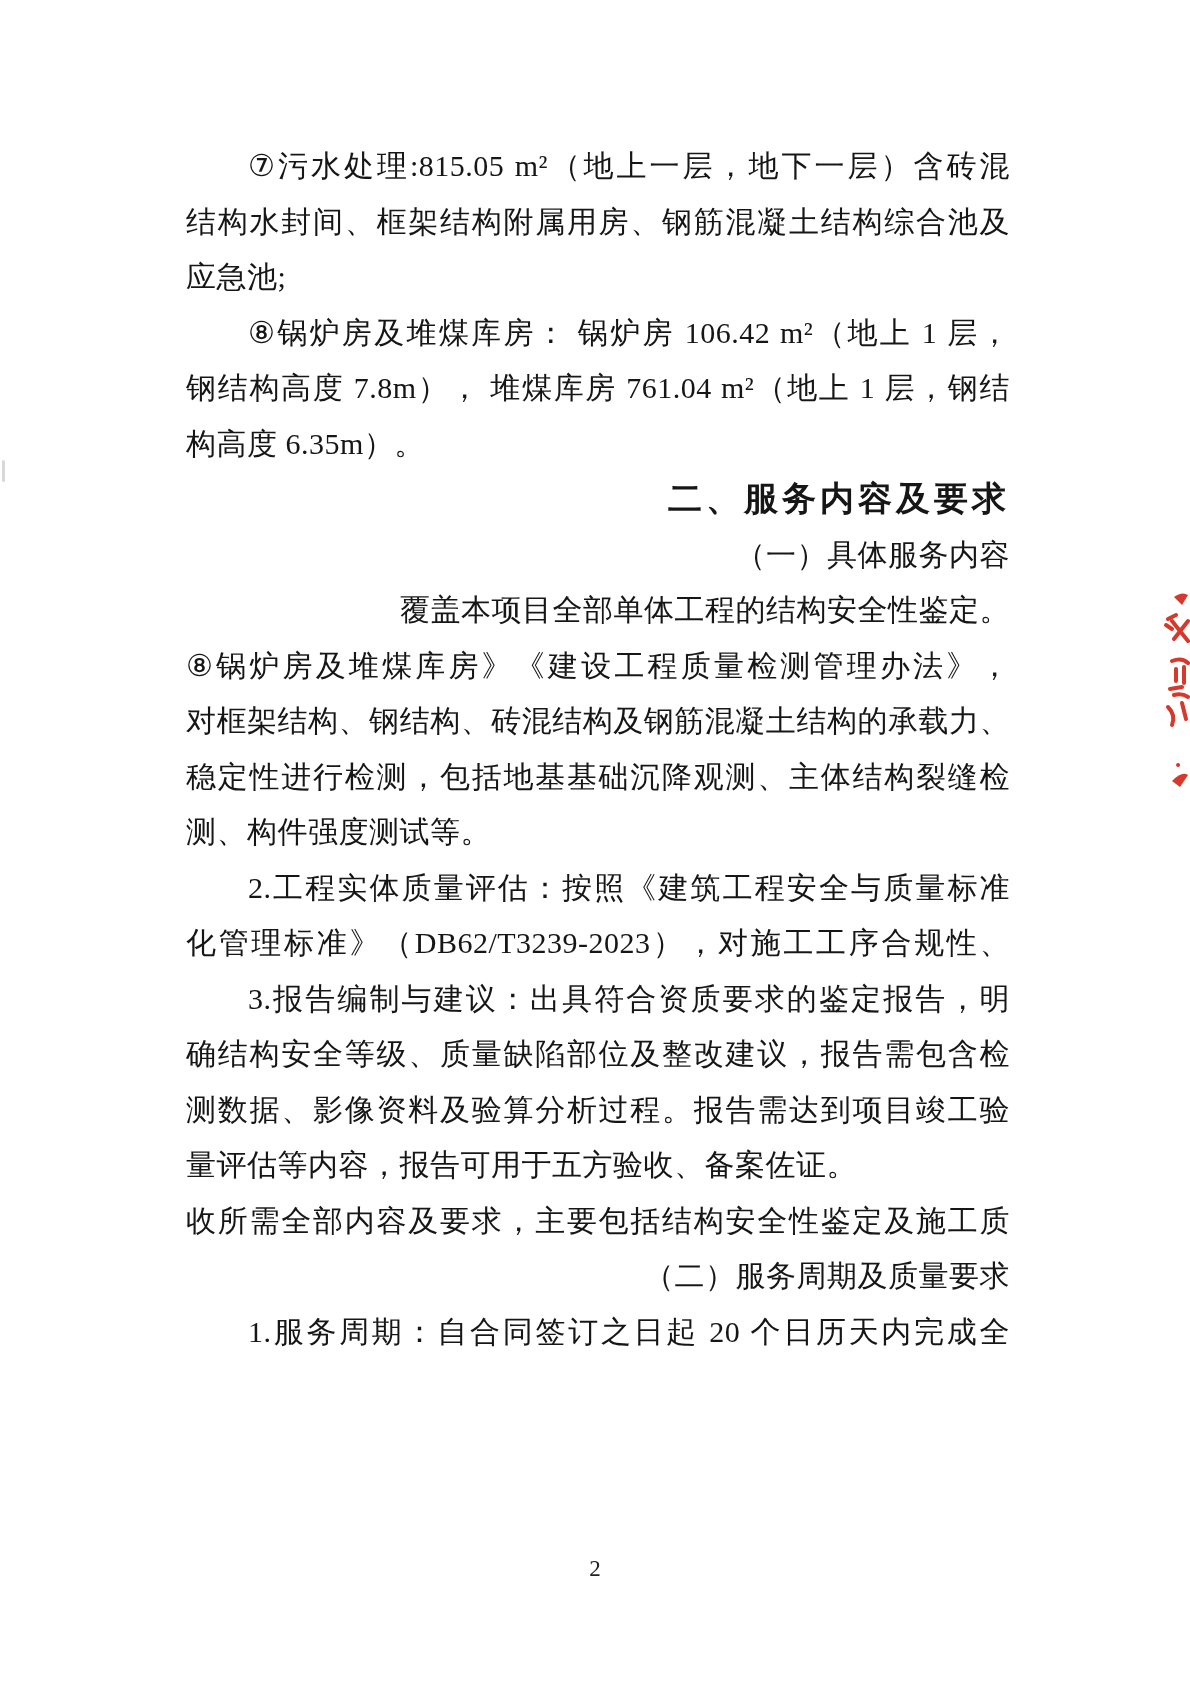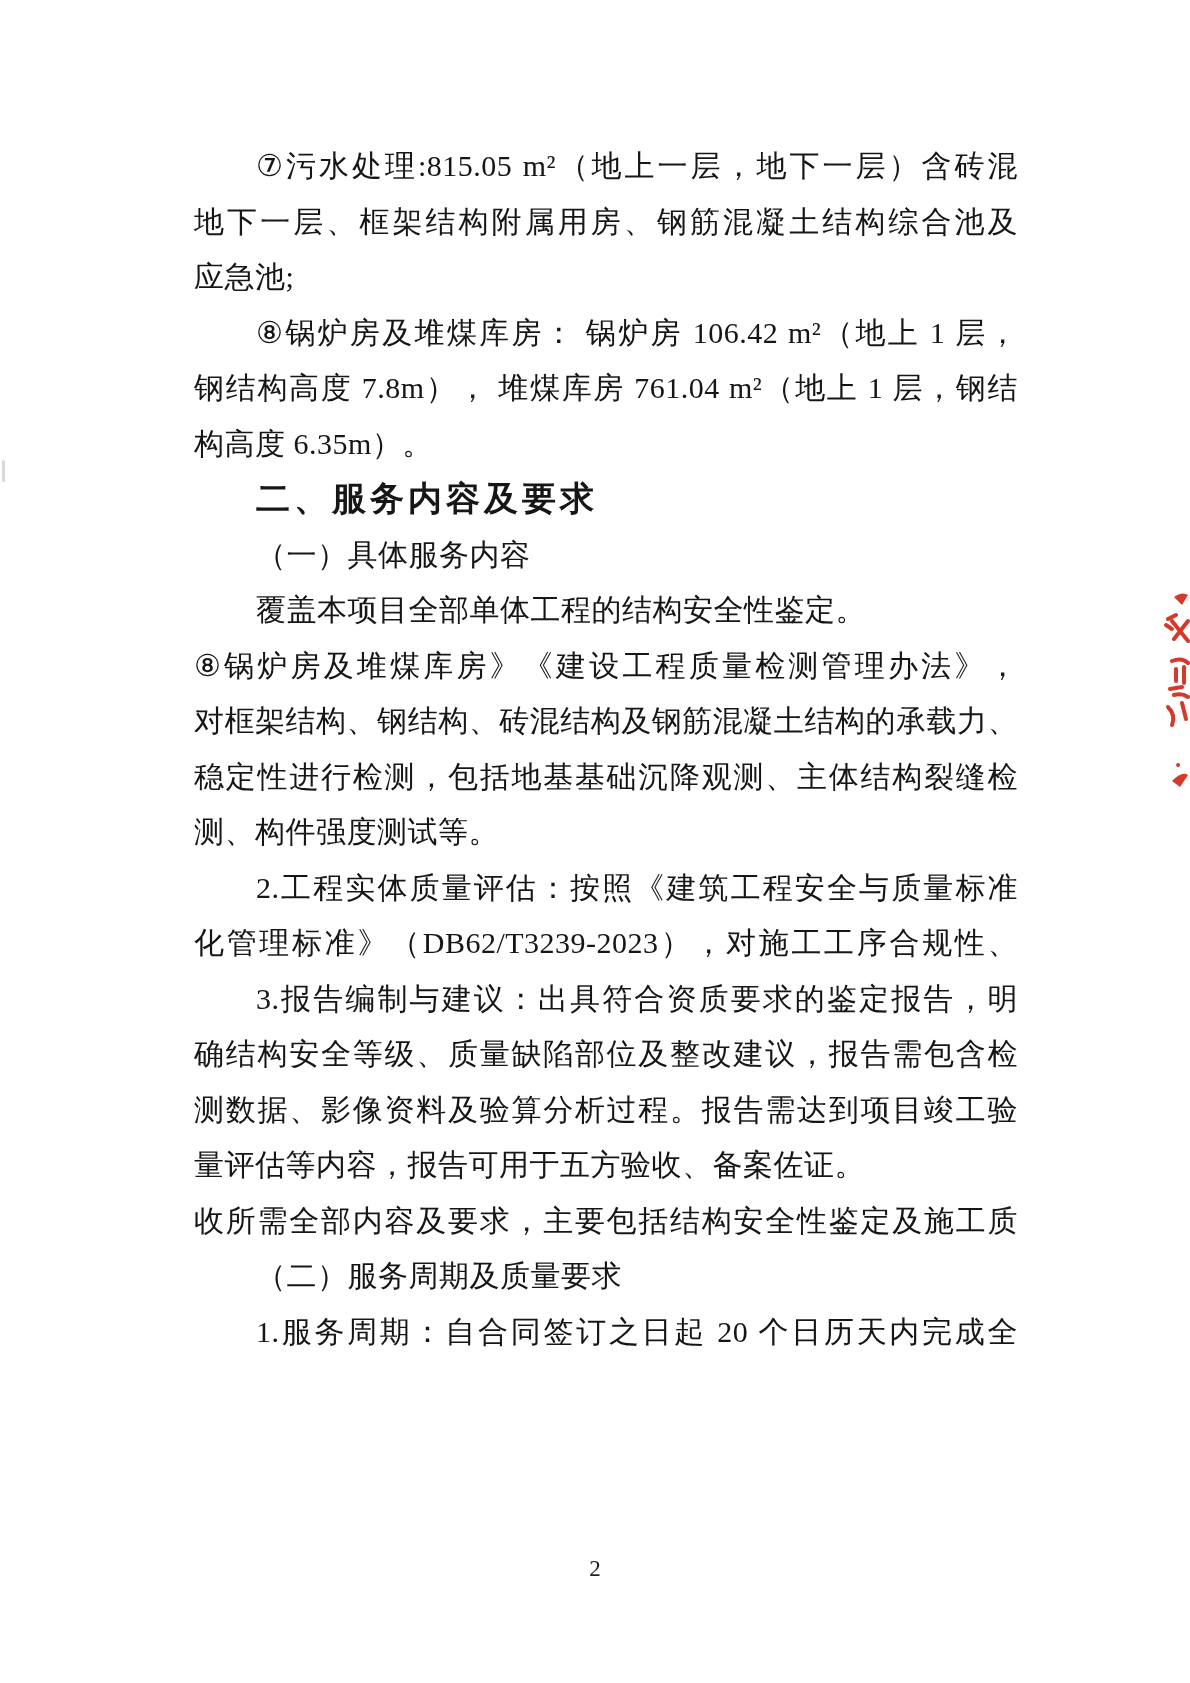--- a/index.html
+++ b/index.html
@@ -6,37 +6,37 @@
   .page{
     position:relative;
     width:1190px;height:1683px;
     background:#ffffff;
     overflow:hidden;
     font-family:"Liberation Serif","DejaVu Serif","DejaVu Sans",serif;
     color:#161616;
   }
   .content{
     position:absolute;
-    left:194px;top:138px;
+    left:186px;top:138px;
     width:824px;
   }
   .ln{
     height:55.5px;
     line-height:55.5px;
     font-size:30px;
     letter-spacing:0.5px;
     white-space:pre;
     text-align:left;
   }
   .just{
     white-space:normal;
     text-align:justify;
     text-align-last:justify;
   }
-  .ind{ text-indent:62px; }
+  .ind{ text-indent:62px;text-align:right; }
   .head{
     font-weight:700;
     font-size:34px;
     font-family:"Liberation Sans","DejaVu Sans",sans-serif;
     letter-spacing:4px;
   }
   .page-number{
     position:absolute;
     left:0;right:0;
     top:1556px;
@@ -57,21 +57,21 @@
     border-radius:2px;
   }
 </style>
 </head>
 <body>
 
 <div class="page">
 
   <div class="content">
     <div class="ln ind just">⑦污水处理:815.05 m²（地上一层，地下一层）含砖混</div>
-    <div class="ln just">地下一层、框架结构附属用房、钢筋混凝土结构综合池及</div>
+    <div class="ln just">结构水封间、框架结构附属用房、钢筋混凝土结构综合池及</div>
     <div class="ln">应急池;</div>
     <div class="ln ind just">⑧锅炉房及堆煤库房： 锅炉房 106.42 m²（地上 1 层，</div>
     <div class="ln just">钢结构高度 7.8m）， 堆煤库房 761.04 m²（地上 1 层，钢结</div>
     <div class="ln">构高度 6.35m）。</div>
     <div class="ln ind head">二、服务内容及要求</div>
     <div class="ln ind">（一）具体服务内容</div>
     <div class="ln ind">覆盖本项目全部单体工程的结构安全性鉴定。</div>
     <div class="ln just">⑧锅炉房及堆煤库房》《建设工程质量检测管理办法》，</div>
     <div class="ln just">对框架结构、钢结构、砖混结构及钢筋混凝土结构的承载力、</div>
     <div class="ln just">稳定性进行检测，包括地基基础沉降观测、主体结构裂缝检</div>

